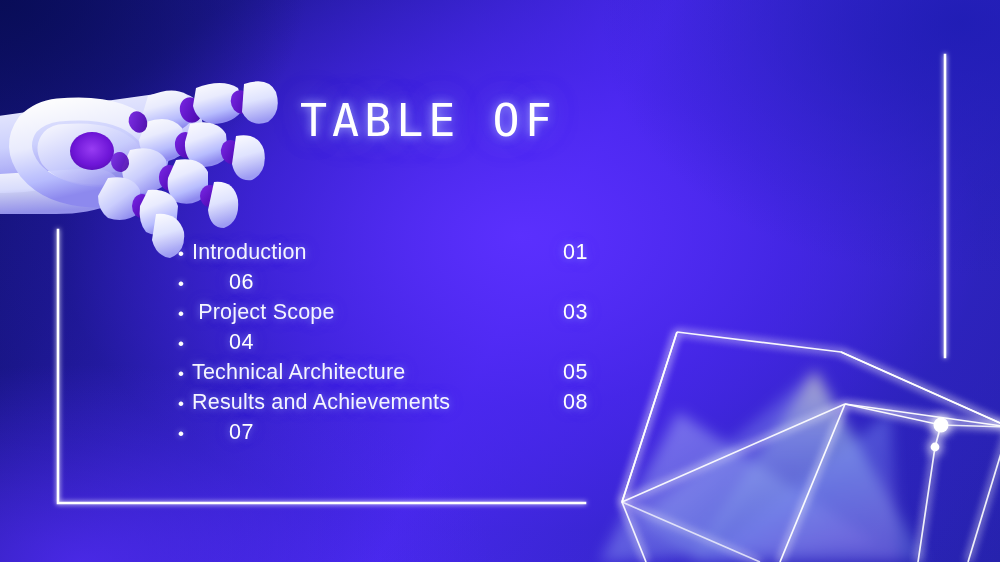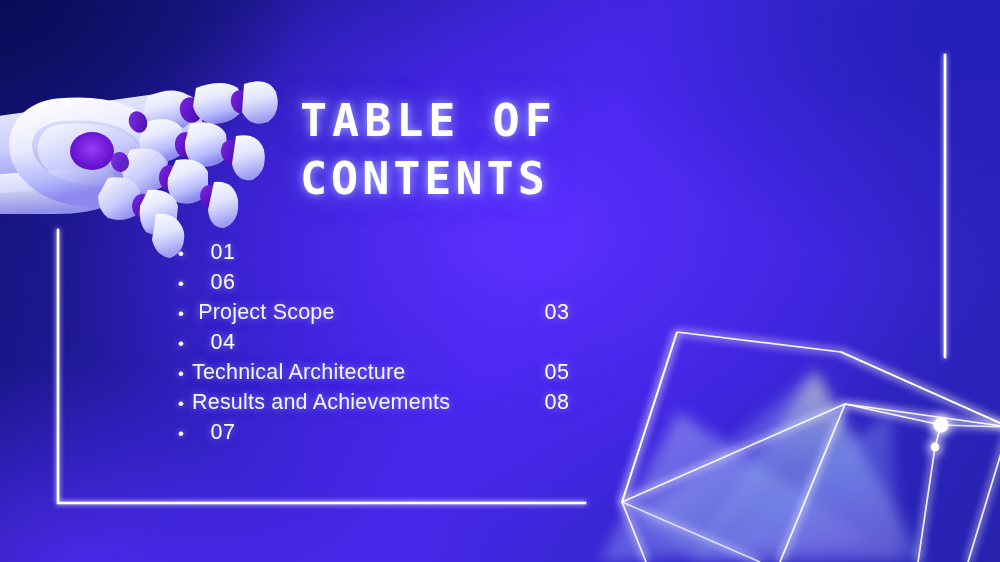--- a/index.html
+++ b/index.html
@@ -75,21 +75,21 @@
   #title {
     position: absolute;
     left: 300px;
     top: 92px;
     width: 460px;
   }
   .title-line {
     color: #ffffff;
     font-family: "DejaVu Sans Mono", "Liberation Mono", monospace;
     font-size: 45px;
-    font-weight: 700;
+    font-weight: 400;
     line-height: 58px;
     letter-spacing: 5px;
     white-space: pre;
     text-shadow:
       0 0 10px rgba(180,190,255,0.85),
       0 0 24px rgba(130,140,255,0.55),
       0 0 42px rgba(110,110,255,0.30);
   }
   .title-line.l2 {
     letter-spacing: 4px;
@@ -127,21 +127,21 @@
     text-shadow:
       0 0 7px rgba(170,180,255,0.60),
       0 0 18px rgba(120,130,255,0.28);
   }
   .toc-num {
     flex: 0 0 62px;
     color: #ffffff;
     font-size: 21.5px;
     line-height: 1;
     letter-spacing: 0.5px;
-    text-align: center;
+    text-align: right;
     text-shadow:
       0 0 7px rgba(170,180,255,0.60),
       0 0 18px rgba(120,130,255,0.28);
   }
 </style>
 </head>
 <body>
 
 <div id="slide">
 
@@ -311,27 +311,27 @@
       </filter>
     </defs>
     <g stroke="#ffffff" stroke-width="2.6" fill="none" filter="url(#ruleGlow)" stroke-linecap="square">
       <polyline points="58,230 58,503 585,503"></polyline>
       <line x1="945" y1="55" x2="945" y2="357"></line>
     </g>
   </svg>
 
   <div id="title">
     <div class="title-line l1">TABLE OF</div>
-    <div class="title-line l2">CONTENTS</div>
   </div>
 
   <div id="toc">
 
     <div class="toc-row">
       <span class="toc-bullet">•</span>
+      <span class="toc-label">Introduction</span>
       <span class="toc-num">01</span>
     </div>
 
     <div class="toc-row">
       <span class="toc-bullet">•</span>
       <span class="toc-num">06</span>
     </div>
 
     <div class="toc-row">
       <span class="toc-bullet">•</span>

